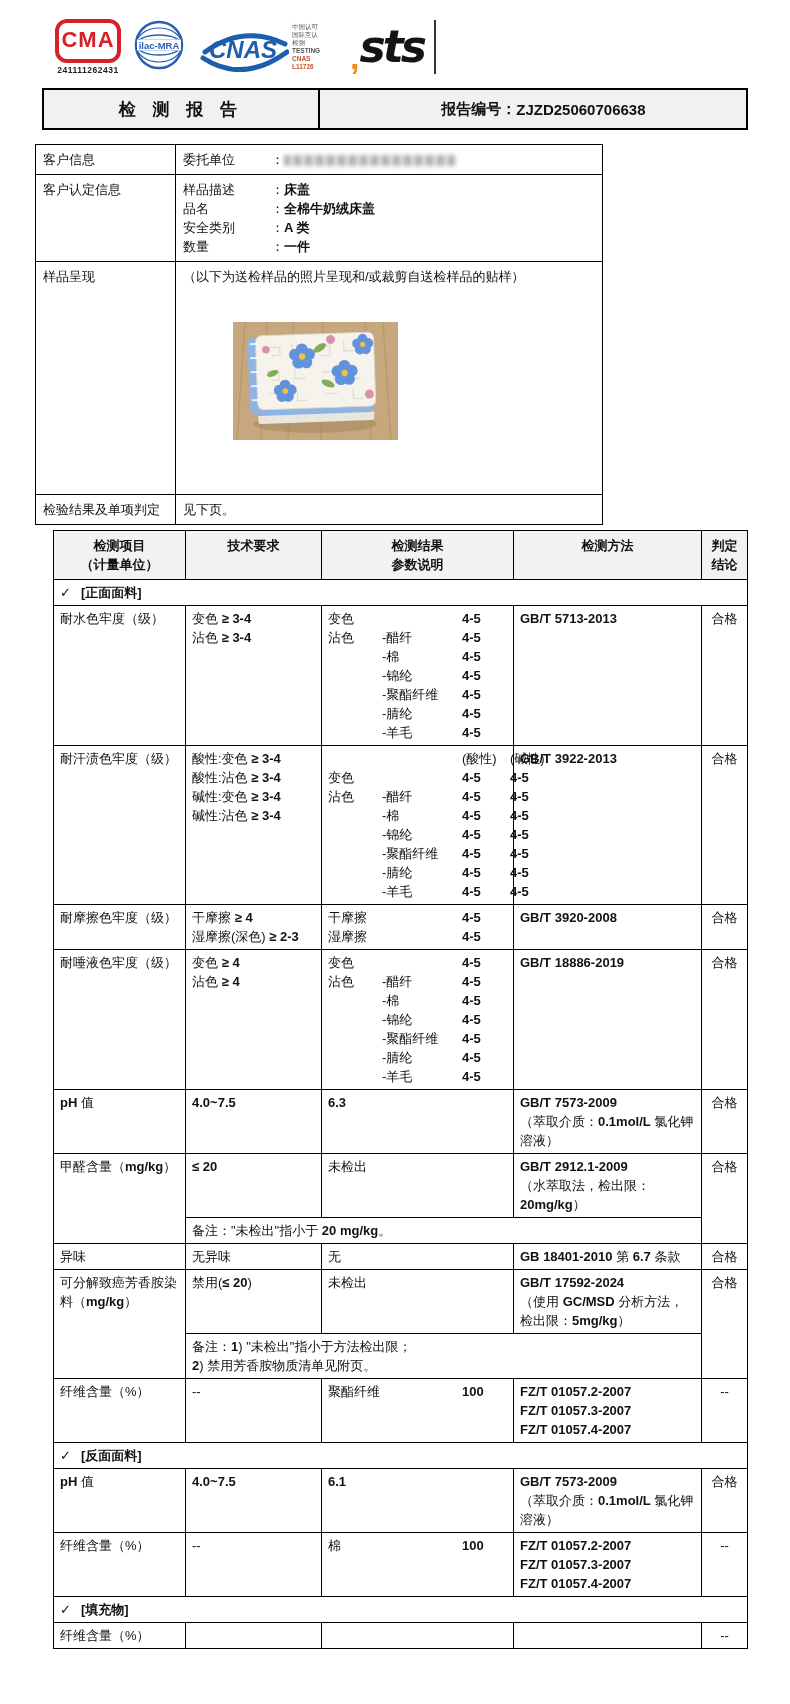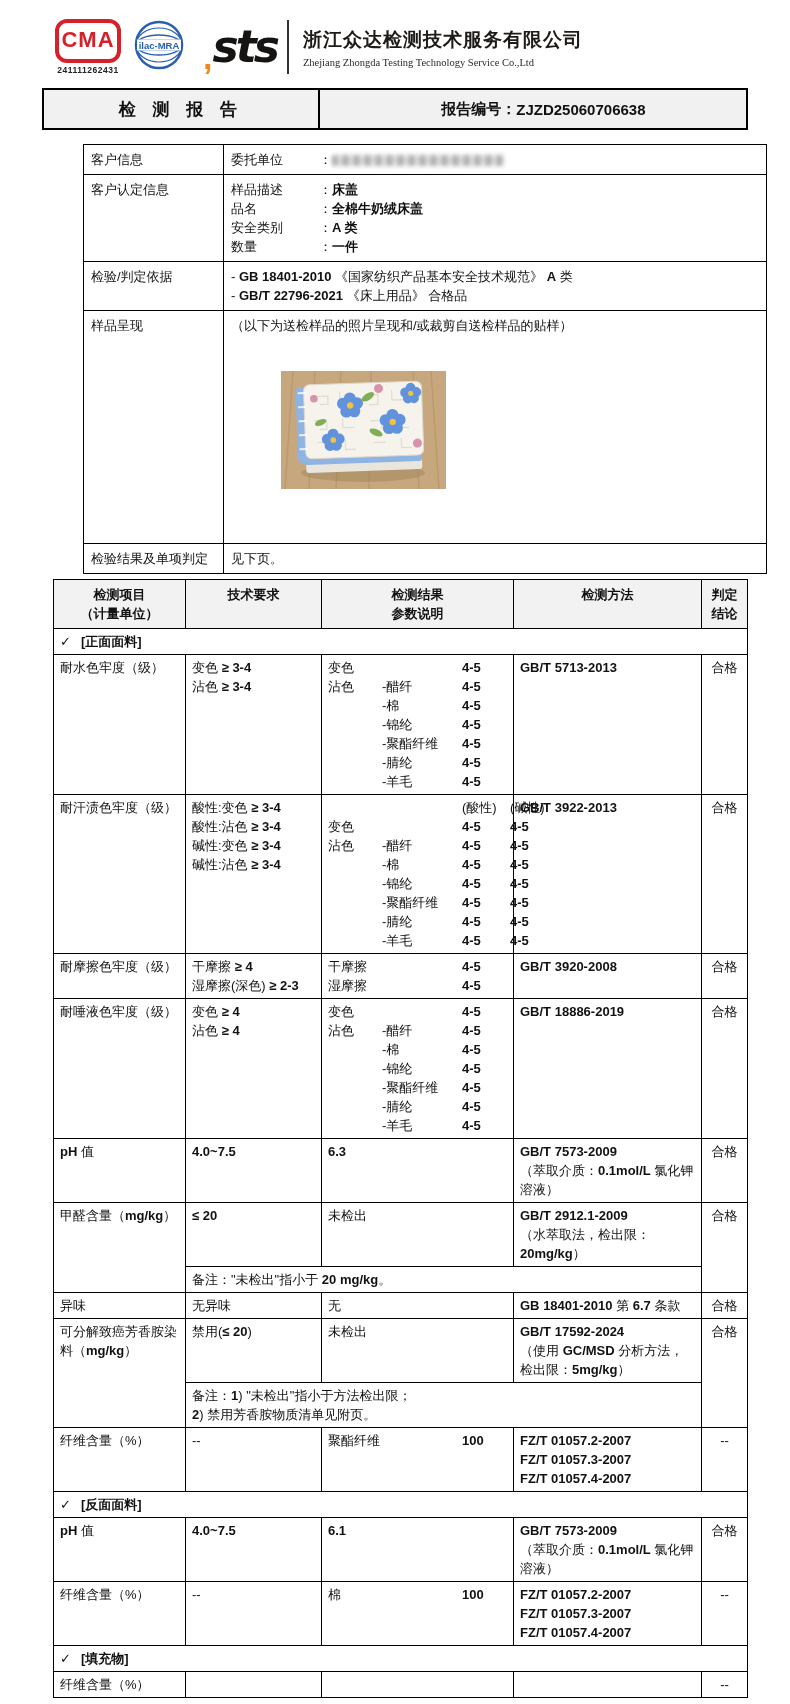--- a/index.html
+++ b/index.html
@@ -24,21 +24,21 @@
                font-family:"Liberation Serif","DejaVu Serif",serif;}
   .company .en{font-size:10.5px;color:#2a2a2a;margin-top:4px;
                font-family:"Liberation Serif","DejaVu Serif",serif;}
   
   .title-bar{display:flex;border:2px solid #000;margin:8px 42px 0 42px;background:#f1f1f1;height:38px;}
   .tb-left{flex:0 0 39%;border-right:2px solid #000;display:flex;align-items:center;justify-content:center;
            font-size:17px;font-weight:bold;letter-spacing:6px;}
   .tb-right{flex:1;display:flex;align-items:center;justify-content:center;font-size:15px;font-weight:bold;padding-left:21px;}
   
   table{border-collapse:collapse;table-layout:fixed;}
-  #info-table{margin:14px 0 0 83px;width:684px;font-size:13px;}
+  #info-table{margin:14px 0 0 35px;width:568px;font-size:13px;}
   #info-table td{border:1px solid #000;vertical-align:top;padding:5px 7px;line-height:19px;word-break:break-all;}
   #info-table{border:1.5px solid #000;}
   .ilabel{width:126px;}
   .midcell{width:92px;}
   .kvline .kvk{display:inline-block;width:88px;}
   .kvline .kvv{font-weight:bold;}
   .redacted{display:inline-block;width:172px;height:11px;border-radius:2px;vertical-align:middle;
             background:repeating-linear-gradient(90deg,#a9a9a9 0 5px,#d9d9d9 5px 11px);filter:blur(2px);}
   .photo-note{line-height:19px;}
   .photo-wrap{margin:36px 0 8px 50px;}
@@ -70,29 +70,39 @@
     <div class="logo">
       <svg width="52" height="52" viewBox="0 0 52 52">
         <circle cx="26" cy="26" r="23" fill="none" stroke="#2a5fb0" stroke-width="2.5"></circle>
         <ellipse cx="26" cy="26" rx="23" ry="10" fill="none" stroke="#2a5fb0" stroke-width="1.4"></ellipse>
         <ellipse cx="26" cy="26" rx="23" ry="17" fill="none" stroke="#2a5fb0" stroke-width="1.2"></ellipse>
         <path d="M3 21 H49 M3 31 H49" stroke="#2a5fb0" stroke-width="1"></path>
         <rect x="4" y="20.5" width="44" height="11" fill="#ffffff"></rect>
         <text x="26" y="29.5" text-anchor="middle" font-size="9.5" font-weight="bold" fill="#2a5fb0" font-family="Liberation Sans, sans-serif">ilac-MRA</text>
       </svg>
     </div>
+    <div class="logo cnas-wrap">
+      <svg width="92" height="50" viewBox="0 0 92 50">
+        <path d="M8 30 Q46 2 88 22" fill="none" stroke="#1d5fae" stroke-width="5" stroke-linecap="round"></path>
+        <path d="M6 36 Q46 62 90 30" fill="none" stroke="#1d5fae" stroke-width="5" stroke-linecap="round"></path>
+        <text x="46" y="36" text-anchor="middle" font-size="24" font-weight="bold" font-style="italic" fill="#1d5fae" font-family="Liberation Sans, sans-serif">CNAS</text>
+      </svg>
+      <div class="cnas-side">
+        <div>中国认可</div>
+        <div>国际互认</div>
+        <div>检测</div>
+        <div style="font-weight:bold;">TESTING</div>
+        <div class="rd">CNAS L11726</div>
+      </div>
+    </div>
     <div class="sts-wrap">
       <span class="sts-comma">,</span>
       <span class="sts-txt">sts</span>
     </div>
     <div class="vdiv"></div>
-    <div class="company">
-      <div class="cn">浙江众达检测技术服务有限公司</div>
-      <div class="en">Zhejiang Zhongda Testing Technology Service Co.,Ltd</div>
-    </div>
   </div>
 
   <div class="title-bar">
     <div class="tb-left">检 测 报 告</div>
     <div class="tb-right">报告编号：<b>ZJZD25060706638</b></div>
   </div>
 
   <table id="info-table">
     <colgroup>
         <col style="width:140px">
@@ -106,27 +116,20 @@
             <div class="kvline"><span class="kvk">委托单位</span>：<span class="kvv"><span class="redacted"></span></span></div>
           </td>
         </tr>
         <tr>
           <td class="ilabel">客户认定信息</td>
           <td colspan="2">
             <div class="kvline"><span class="kvk">样品描述</span>：<span class="kvv">床盖</span></div>
             <div class="kvline"><span class="kvk">品名</span>：<span class="kvv">全棉牛奶绒床盖</span></div>
             <div class="kvline"><span class="kvk">安全类别</span>：<span class="kvv">A 类</span></div>
             <div class="kvline"><span class="kvk">数量</span>：<span class="kvv">一件</span></div>
-          </td>
-        </tr>
-        <tr>
-          <td class="ilabel">检验/判定依据</td>
-          <td colspan="2">
-            <div>- <b>GB</b> <b>18401-2010</b> 《国家纺织产品基本安全技术规范》 <b>A</b> 类</div>
-            <div>- <b>GB/T</b> <b>22796-2021</b> 《床上用品》 合格品</div>
           </td>
         </tr>
         <tr>
           <td class="ilabel">样品呈现</td>
           <td colspan="2" style="height:222px">
             <div class="photo-note">（以下为送检样品的照片呈现和/或裁剪自送检样品的贴样）</div>
             <div class="photo-wrap">
 <svg width="165" height="118" viewBox="0 0 165 118">
   <rect width="165" height="118" fill="#c7a87e"></rect>
   <g stroke="#b28d60" stroke-width="1.5" opacity="0.55">

